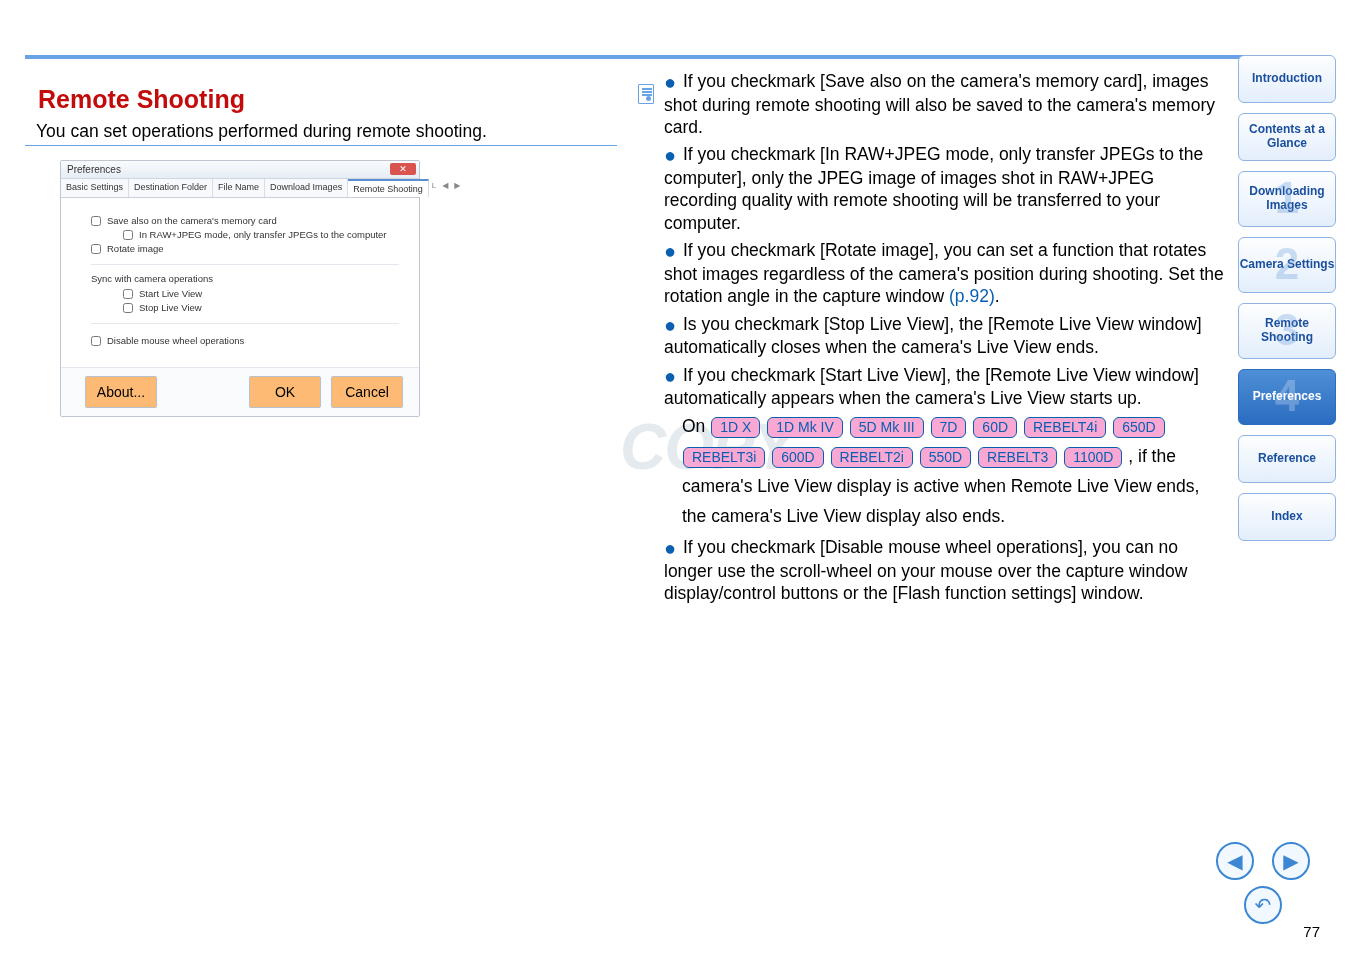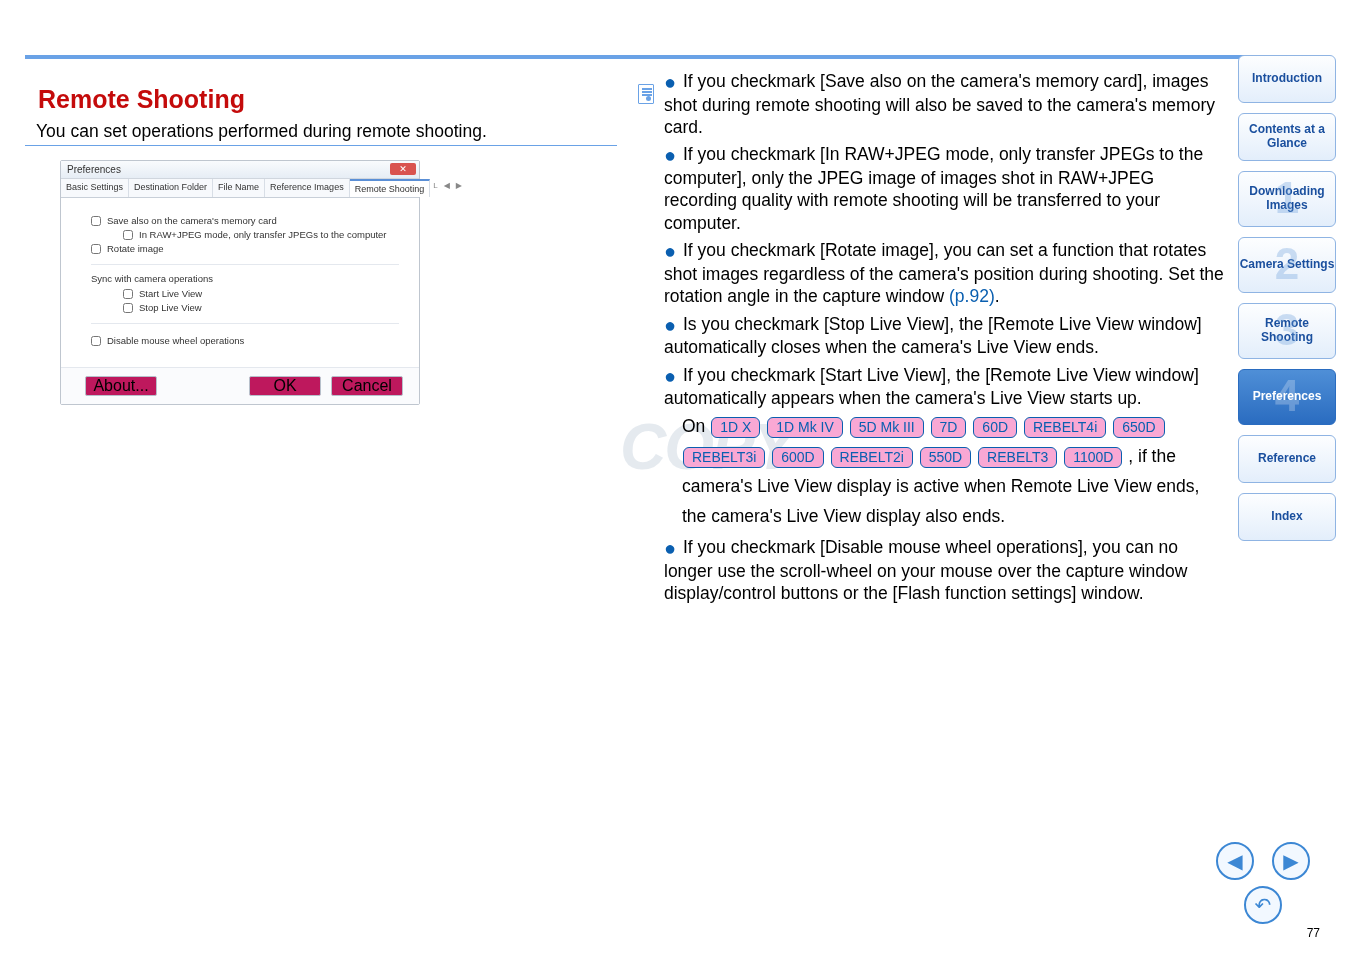--- a/index.html
+++ b/index.html
@@ -20,21 +20,21 @@
   .tab.active { background: #fff; border-top: 2px solid #5a8fd6; }
   .tabnav { padding: 2px 3px; color: #888; font-size: 8px; }
   .dlg-body { padding: 14px 20px 18px 30px; background: #fff; }
   .chk { display: flex; align-items: flex-end; gap: 6px; margin: 3px 0; font-size: 9.5px; color: #333; }
   .chk input { width: 10px; height: 10px; }
   .indent { margin-left: 32px; }
   .sect { margin-top: 10px; border-top: 1px solid #e4e8ee; padding-top: 8px; }
   .sect-label { font-size: 9.5px; color: #333; margin-bottom: 4px; }
   .dlg-foot { display: flex; justify-content: flex-end; gap: 10px; padding: 8px 16px; border-top: 1px solid #e4e8ee; background: #fafbfd; align-items: center; }
   .dlg-foot .about { margin-right: auto; margin-left: 8px; }
-  .dlg-btn { width: 72px; height: 20px; font-size: 16px; border: 1px solid #b7c0cb; background: #be185d; border-radius: 2px; }
+  .dlg-btn { width: 72px; height: 32px; font-size: 14px; border: 1px solid #b7c0cb; background: #fdba74; border-radius: 2px; }
 
   
   .right-col { position: absolute; top: 68px; left: 664px; width: 563px; font-size: 17.5px; line-height: 1.28; }
   .note-icon { position: absolute; top: 84px; left: 638px; width: 16px; height: 20px; border: 1.5px solid #6aa2e6; border-radius: 1px; }
   .note-icon::before { content: ""; position: absolute; top: 3px; left: 3px; width: 10px; height: 2px; background: #6aa2e6; box-shadow: 0 3px #6aa2e6, 0 6px #6aa2e6; }
   .note-icon::after { content: ""; position: absolute; bottom: 2px; right: 2px; width: 5px; height: 5px; background: #6aa2e6; border-radius: 50%; }
   .bul { color: #0a5fb0; font-size: 20px; margin-right: 2px; position: relative; top: 2px; }
   .item { margin-bottom: 3px; }
   .inl-badge { display: inline-block; border: 1.5px solid #0a5fb0; border-radius: 6px; padding: 0 8px; font-size: 14px; color: #0a5fb0; background: #f9a8d4; line-height: 19px; margin: 2px 1px; vertical-align: middle; }
   .ref-link { color: #0a5fb0; }
@@ -45,21 +45,21 @@
   .nav-btn { display: flex; align-items: center; justify-content: center; text-align: center; font-size: 12px; font-weight: bold; color: #1a4f9e; height: 48px; border: 1px solid #8fb4e3; border-radius: 6px; background: linear-gradient(#fdfeff,#e3eefb); line-height: 1.15; position: relative; }
   .nav-btn.tall { height: 56px; }
   .nav-btn .big { position: absolute; font-size: 44px; color: rgba(107,158,219,0.33); font-weight: bold; top: 50%; left: 50%; transform: translate(-50%,-52%); pointer-events: none; }
   .nav-btn.active { background: linear-gradient(#4f8fd7,#2a6cc0); color: #fff; border-color: #2a6cc0; }
   .nav-btn.active .big { color: rgba(255,255,255,0.25); }
 
   
   .bottom-nav { position: absolute; bottom: 30px; right: 40px; display: flex; flex-direction: column; align-items: center; gap: 6px; }
   .arr-row { display: flex; gap: 18px; }
   .circ { width: 38px; height: 38px; border: 2px solid #3c87d4; border-radius: 50%; display: flex; align-items: center; justify-content: center; color: #3c87d4; font-size: 20px; background: #f2f8ff; }
-  .pagenum { position: absolute; bottom: 14px; right: 30px; font-size: 12px; }
+  .pagenum { position: absolute; bottom: 14px; right: 30px; font-size: 15px; }
 
   .copy-wm { position: absolute; top: 410px; left: 620px; font-size: 64px; font-weight: bold; color: rgba(180,195,210,0.35); transform: rotate(0deg); pointer-events: none; letter-spacing: -2px; font-style: italic; }
 </style>
 </head>
 <body>
 
 <div class="page">
   <div class="top-rule"></div>
   <h1 class="heading">Remote Shooting</h1>
   <div class="intro">You can set operations performed during remote shooting.</div>
@@ -68,21 +68,21 @@
 
   <div class="dlg">
     <div class="dlg-titlebar">
       <span class="ttl">Preferences</span>
       <span class="dlg-close">✕</span>
     </div>
     <div class="tabs">
       <div class="tab">Basic Settings</div>
       <div class="tab">Destination Folder</div>
       <div class="tab">File Name</div>
-      <div class="tab">Reference Images</div>
+      <div class="tab">Download Images</div>
       <div class="tab active">Remote Shooting</div>
       <div class="tabnav">L</div>
       <div class="tabnav">◀</div>
       <div class="tabnav">▶</div>
     </div>
     <div class="dlg-body">
       <label class="chk">
           <input type="checkbox" style="">
           <span>Save also on the camera's memory card</span>
         </label>

